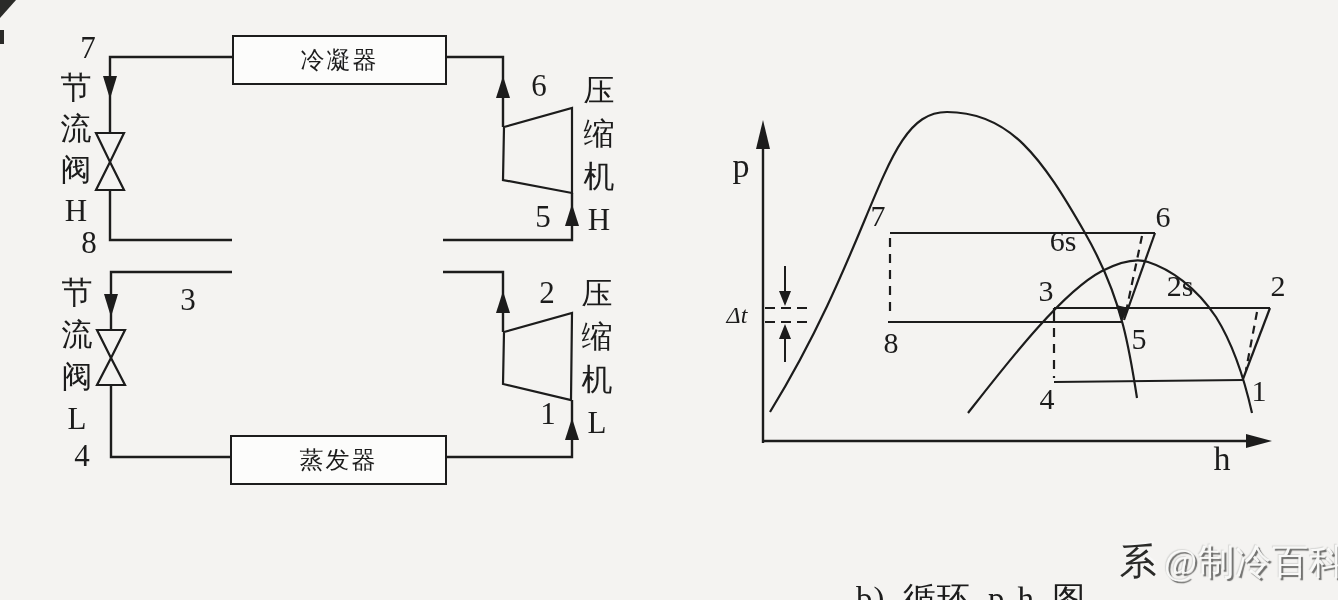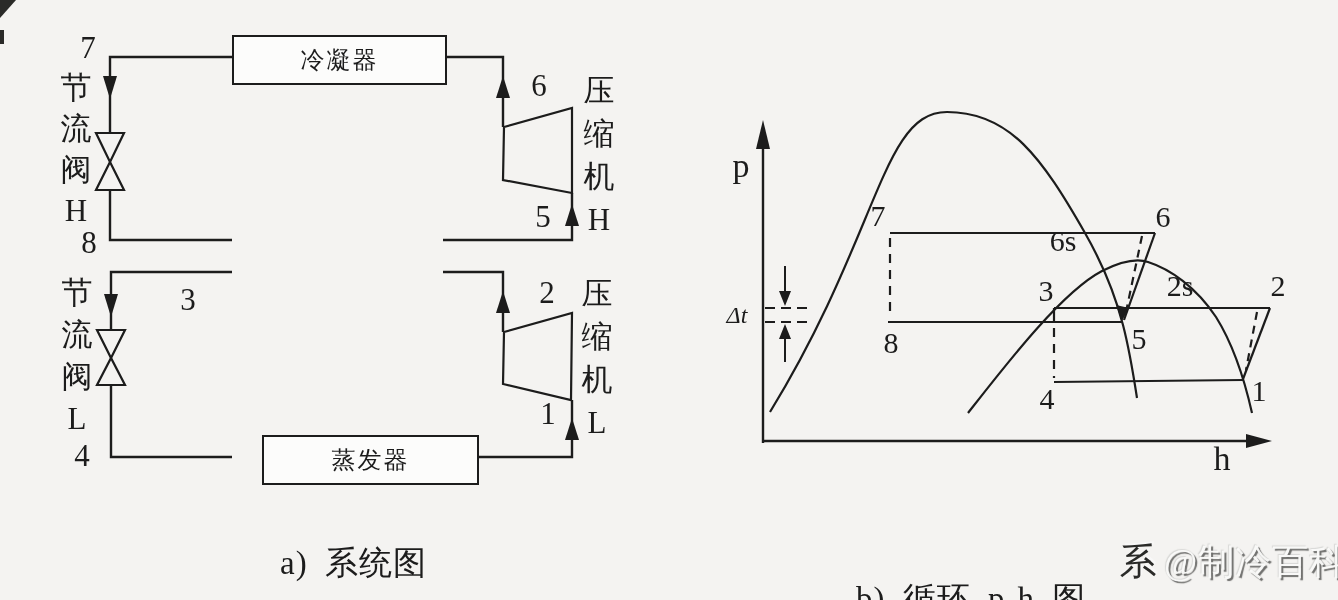--- a/index.html
+++ b/index.html
@@ -113,21 +113,21 @@
       <g fill="#2a2a28" stroke="none">
         <polygon points="0,0 16,0 0,18"></polygon>
         <rect x="0" y="30" width="4" height="14"></rect>
       </g>
     </g>
   </svg>
 
   <div class="cbox" style="left:232px;top:35px;width:211px;height:46px;">
     <span>冷凝器</span>
   </div>
-  <div class="cbox" style="left:230px;top:435px;width:213px;height:46px;margin-left:32px;">
+  <div class="cbox" style="left:230px;top:435px;width:213px;height:46px;">
     <span>蒸发器</span>
   </div>
 
   <div class="lbl num" style="left:88px;top:47px;">7</div>
   <div class="vcol" style="left:76px;top:67px;line-height:41px;">
     <div>节</div>
     <div>流</div>
     <div>阀</div>
     <div>H</div>
   </div>
@@ -152,21 +152,20 @@
 
   <div class="lbl num" style="left:547px;top:292px;">2</div>
   <div class="lbl num" style="left:548px;top:413px;">1</div>
   <div class="vcol" style="left:597px;top:272px;line-height:43px;">
     <div>压</div>
     <div>缩</div>
     <div>机</div>
     <div>L</div>
   </div>
 
-  <div class="lbl cap" style="left:280px;top:563px;transform:translateY(-50%);">a) 系统图</div>
 
   <div class="lbl axis-lb" style="left:741px;top:166px;">p</div>
   <div class="lbl axis-lb" style="left:1222px;top:459px;">h</div>
   <div class="lbl dt" style="left:737px;top:315px;">Δt</div>
 
   <div class="lbl" style="left:878px;top:216px;">7</div>
   <div class="lbl" style="left:891px;top:343px;">8</div>
   <div class="lbl" style="left:1063px;top:217px;margin-top:24px;">6s</div>
   <div class="lbl" style="left:1163px;top:217px;">6</div>
   <div class="lbl" style="left:1046px;top:291px;">3</div>

